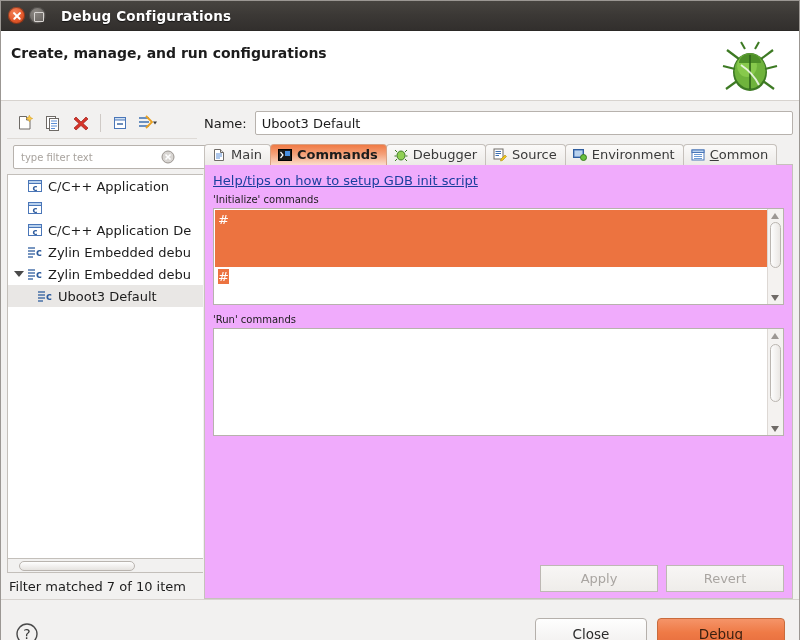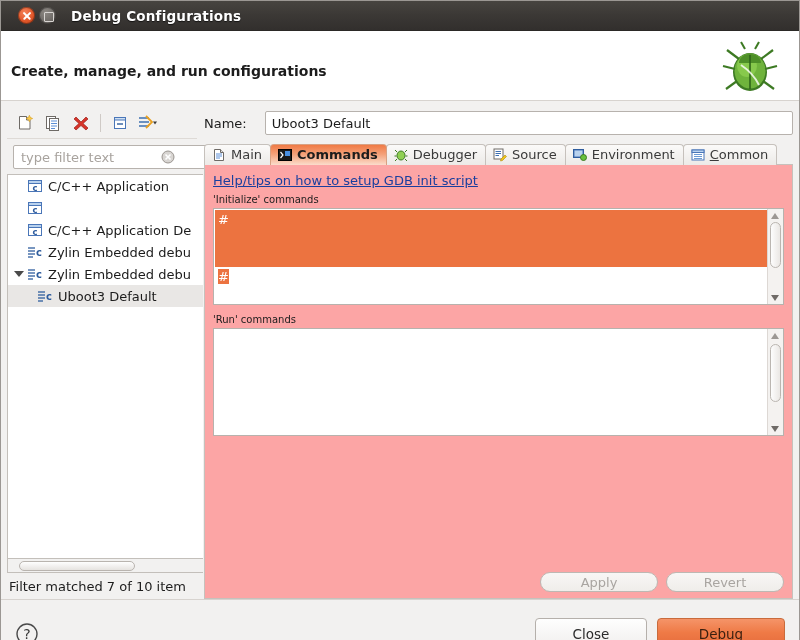--- a/index.html
+++ b/index.html
@@ -18,21 +18,21 @@
     background: #f2f1f0;
     border: 1px solid #9b9793;
   }
 
   
   .titlebar {
     height: 30px;
     background: linear-gradient(to bottom, #474440 0%, #3b3835 50%, #322f2d 100%);
     display: flex;
     align-items: center;
-    padding-left: 17px;
+    padding-left: 7px;
     border-bottom: 1px solid #2b2926;
   }
   .winbtn {
     width: 17px; height: 17px;
     border-radius: 50%;
     margin-right: 4px;
     position: relative;
     flex: 0 0 auto;
   }
   .winbtn.close {
@@ -65,21 +65,21 @@
   
   .header {
     position: relative;
     height: 70px;
     background: #ffffff;
     border-bottom: 1px solid #d7d3cf;
     overflow: hidden;
   }
   .header-title {
     position: absolute;
-    left: 10px; top: 40px;
+    left: 10px; top: 22px;
     transform: translateY(-50%);
     font-size: 14px;
     font-weight: bold;
     color: #1c1c1c;
   }
   .bug-icon {
     position: absolute;
     right: 18px; top: 8px;
     width: 62px; height: 58px;
   }
@@ -123,21 +123,21 @@
     position: relative;
   }
   .filter-input {
     width: 195px;
     height: 24px;
     border: 1px solid #b7b2ad;
     background: #ffffff;
     border-radius: 2px;
     padding: 0 24px 0 7px;
     font-family: inherit;
-    font-size: 13px;
+    font-size: 10px;
     color: #555;
     outline: none;
   }
   .filter-input::placeholder { color: #a8a39e; }
   .clear-icon {
     position: absolute;
     right: 22px; top: 5px;
     width: 14px; height: 14px;
   }
 
@@ -223,21 +223,21 @@
     display: flex;
     flex-direction: column;
     padding-left: 2px;
   }
   .name-row {
     display: flex;
     align-items: center;
     margin-bottom: 8px;
     padding-top: 4px;
   }
-  .name-label { font-size: 13px; color: #1c1c1c; margin-right: 18px; }
+  .name-label { font-size: 13px; color: #1c1c1c; margin-right: 8px; }
   .name-input {
     flex: 1 1 auto;
     height: 24px;
     border: 1px solid #b7b2ad;
     border-radius: 2px;
     background: #ffffff;
     padding: 0 6px;
     font-family: inherit;
     font-size: 13px;
     color: #1c1c1c;
@@ -276,21 +276,21 @@
   .tab-icon {
     width: 16px; height: 16px;
     margin-right: 4px;
     flex: 0 0 16px;
     display: flex; align-items: center; justify-content: center;
   }
   .tab u { text-decoration: underline; }
 
   .tab-body {
     flex: 1 1 auto;
-    background: #fca5a5;
+    background: #f0abfc;
     border: 1px solid #c6c1bc;
     margin-top: -1px;
     padding: 8px 8px 6px 8px;
     display: flex;
     flex-direction: column;
     position: relative;
     z-index: 1;
   }
   .help-link {
     color: #1a3f9e;
@@ -365,23 +365,23 @@
 
   .apply-row {
     display: flex;
     justify-content: flex-end;
     gap: 8px;
     margin-top: auto;
     padding-top: 8px;
   }
   .btn {
     min-width: 118px;
-    height: 20px;
+    height: 27px;
     border: 1px solid #bdb8b3;
-    border-radius: 12px;
+    border-radius: 0;
     background: linear-gradient(to bottom,#fdfcfb,#eeebe8);
     font-family: inherit;
     font-size: 13px;
     color: #2b2b2b;
     cursor: pointer;
     padding: 0 2px;
   }
   .btn.disabled {
     color: #a9a5a1;
     background: linear-gradient(to bottom,#f8f6f5,#efedea);

